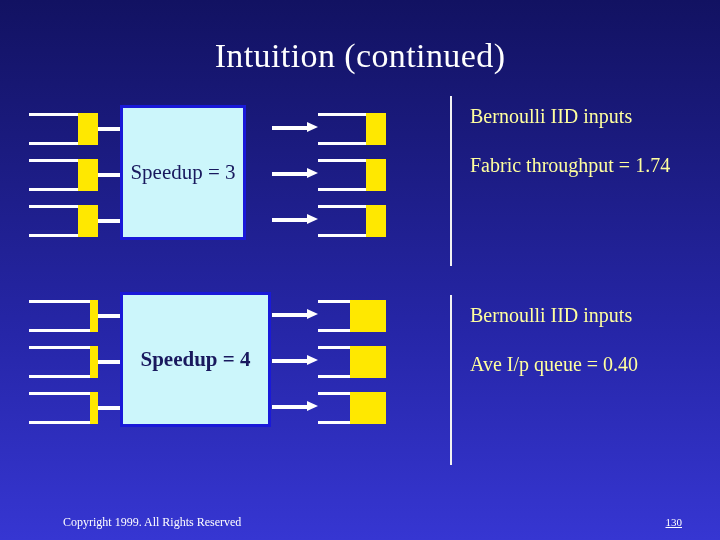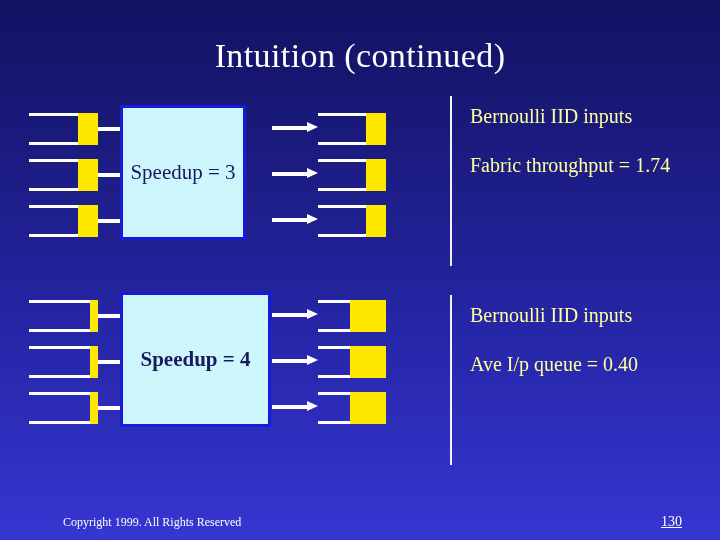--- a/index.html
+++ b/index.html
@@ -161,21 +161,21 @@
     font-size: 12px;
     line-height: 12px;
     white-space: nowrap;
     margin-left: 17px;
   }
   #footer-pagenum {
     position: absolute;
     right: 38px;
     top: 516px;
     color: #ffffff;
-    font-size: 14px;
+    font-size: 11px;
     line-height: 12px;
     text-align: right;
     text-decoration: underline;
   }
 </style>
 </head>
 <body>
 
 <div id="slide">
 

